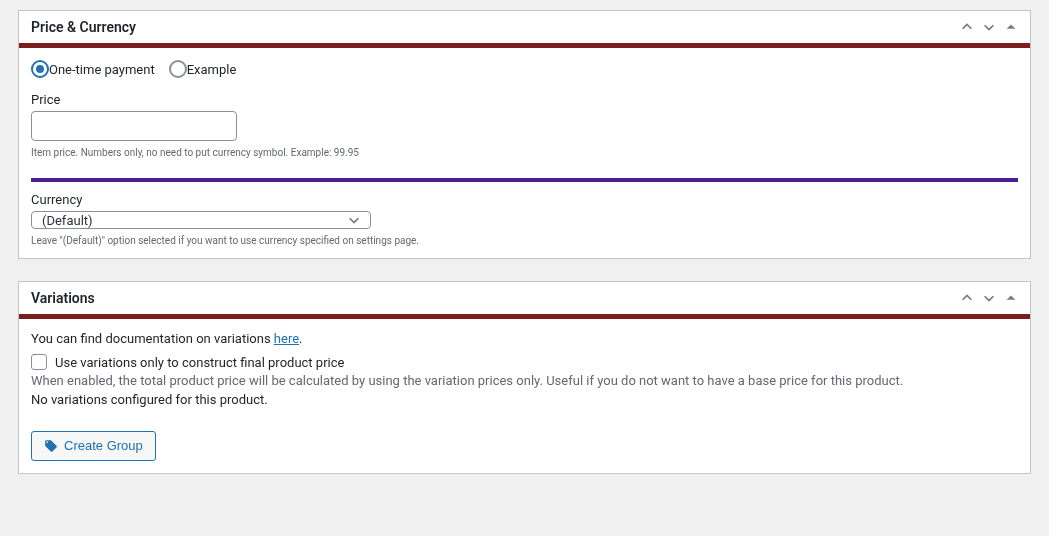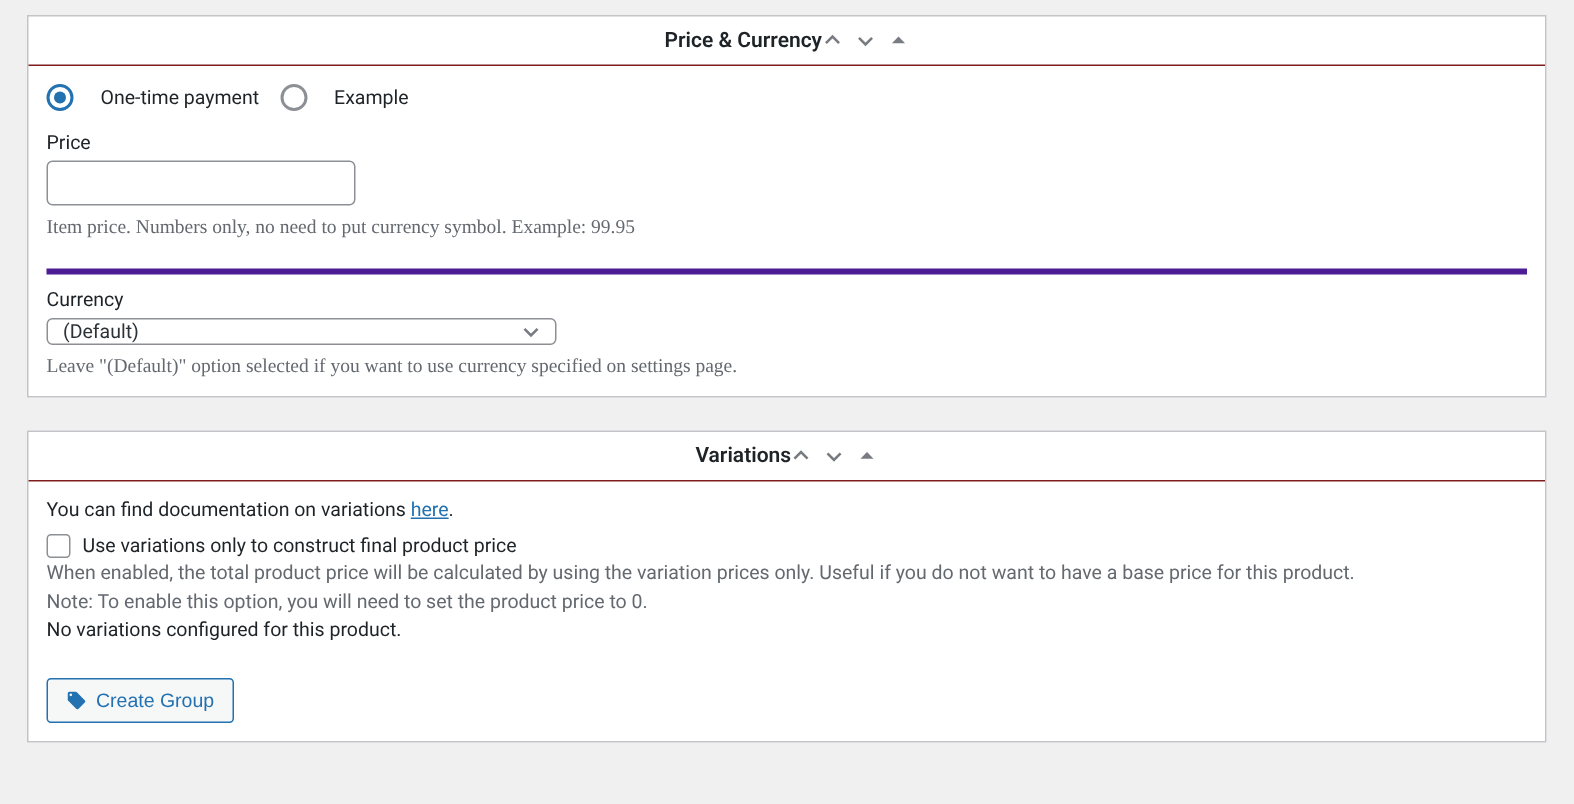--- a/index.html
+++ b/index.html
@@ -15,23 +15,23 @@
       padding: 0;
     }
     .panel {
       background: #fff;
       border: 1px solid #c3c4c7;
       margin: 10px 18px 22px 18px;
     }
     .panel-header {
       display: flex;
       align-items: center;
-      justify-content: center;
+      justify-content: space-between;
       padding: 8px 12px;
-      border-bottom: 1px solid #7f1d1d;
+      border-bottom: 5px solid #7f1d1d;
       cursor: pointer;
     }
     .panel-title {
       font-weight: 600;
       font-size: 14px;
     }
     .panel-controls {
       display: flex;
       gap: 8px;
       align-items: center;
@@ -53,21 +53,21 @@
       padding: 12px;
     }
     .radio-row {
       display: flex;
       gap: 14px;
       margin-bottom: 14px;
     }
     .radio-item {
       display: flex;
       align-items: center;
-      gap: 18px;
+      gap: 0;
       font-size: 13px;
     }
     .radio-outer {
       width: 18px;
       height: 18px;
       border: 2px solid #2271b1;
       border-radius: 50%;
       display: flex;
       align-items: center;
       justify-content: center;
@@ -125,23 +125,22 @@
     }
     .select-arrow {
       position: absolute;
       right: 10px;
       top: 50%;
       transform: translateY(-50%);
       pointer-events: none;
     }
     .helper-text {
       color: #646970;
-      font-size: 13px;
+      font-size: 10px;
       margin-top: 6px;
-      font-family: Liberation Serif, serif;
     }
     .link {
       color: #2271b1;
       text-decoration: underline;
       cursor: pointer;
     }
     .checkbox-row {
       display: flex;
       align-items: center;
       gap: 8px;
@@ -267,21 +266,20 @@
   <div class="panel-body">
     <p>
       <span>You can find documentation on variations </span><a class="link">here</a><span>.</span>
     </p>
 
     <div class="checkbox-row">
       <span class="checkbox"></span>
       <span>Use variations only to construct final product price</span>
     </div>
     <div class="note-block">When enabled, the total product price will be calculated by using the variation prices only. Useful if you do not want to have a base price for this product.</div>
-    <div class="note-block">Note: To enable this option, you will need to set the product price to 0.</div>
 
     <div class="variations-status">No variations configured for this product.</div>
 
     <button class="btn">
       <svg class="btn-icon" viewBox="0 0 24 24">
           <path d="M21.41 11.58l-9-9C12.05 2.22 11.55 2 11 2H4c-1.1 0-2 .9-2 2v7c0 .55.22 1.05.59 1.42l9 9c.36.36.86.58 1.41.58s1.05-.22 1.41-.59l7-7c.37-.36.59-.86.59-1.41s-.23-1.06-.59-1.42zM5.5 7C4.67 7 4 6.33 4 5.5S4.67 4 5.5 4 7 4.67 7 5.5 6.33 7 5.5 7z"></path>
         </svg>
       <span>Create Group</span>
     </button>
   </div>

